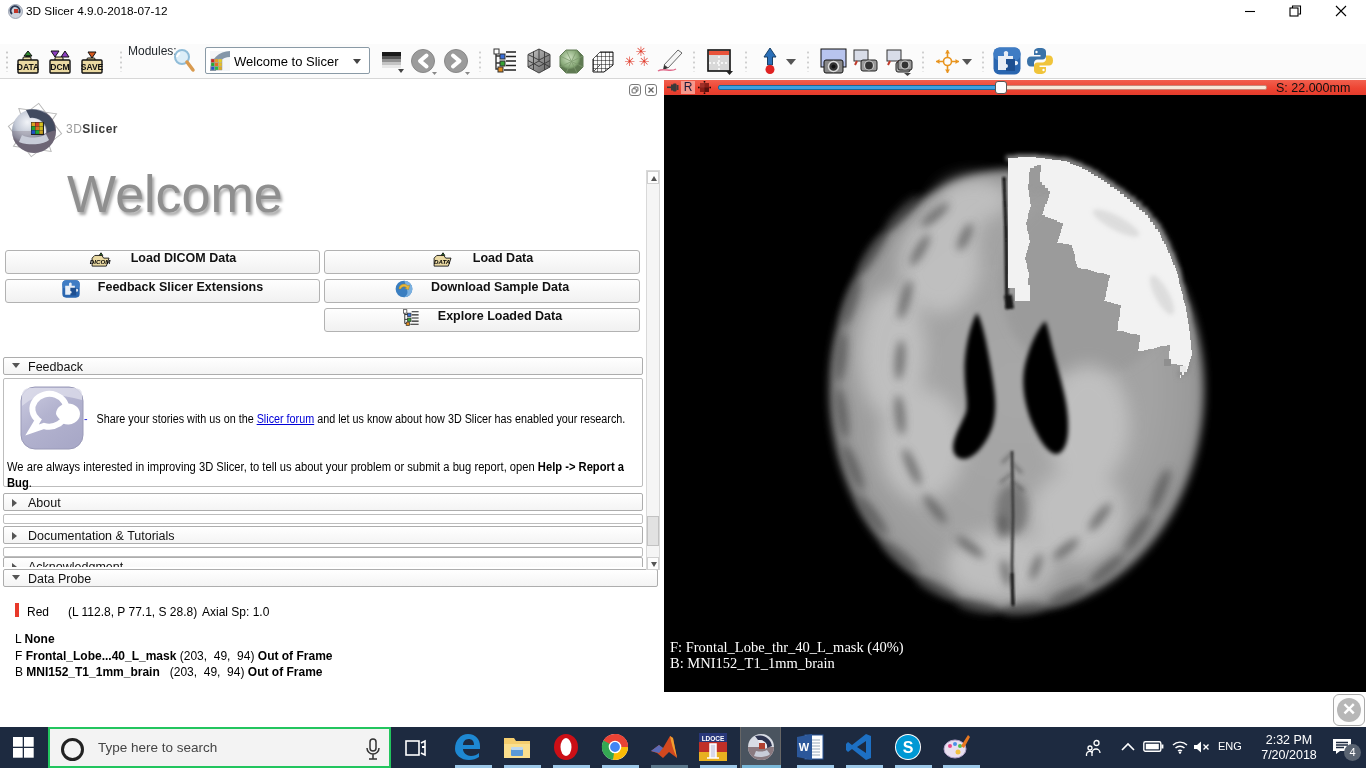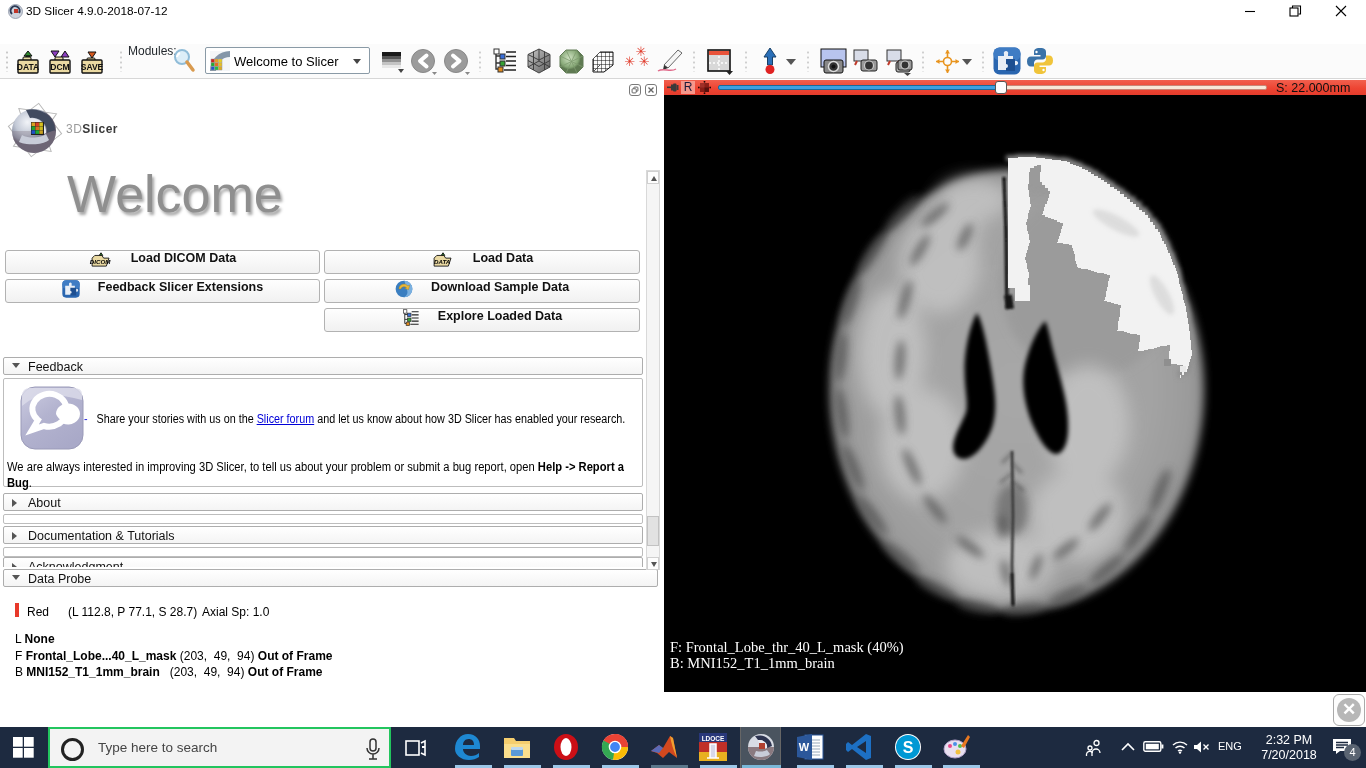--- a/index.html
+++ b/index.html
@@ -386,21 +386,21 @@
           <div class="lab">Acknowledgment</div>
         </div>
     </div>
 
     <div class="abs chdr" style="top:490px;width:655px">
         <div class="tri tri-d"></div>
         <div class="lab">Data Probe</div>
       </div>
     <div class="abs" style="left:15px;top:524px;width:4px;height:14px;background:#e8392a"></div>
     <div class="abs dprow" style="left:27px;top:526px">Red</div>
-    <div class="abs dprow" style="left:68px;top:526px">(L 112.8, P 77.1, S 28.7)</div>
+    <div class="abs dprow" style="left:68px;top:526px">(L 112.8, P 77.1, S 28.8)</div>
     <div class="abs dprow" style="left:202px;top:526px">Axial Sp: 1.0</div>
     <div class="abs dprow" style="left:15px;top:553px">L <b>None</b></div>
     <div class="abs dprow" style="left:15px;top:570px">F <b>Frontal_Lobe...40_L_mask</b> (203,&nbsp; 49,&nbsp; 94) <b>Out of Frame</b></div>
     <div class="abs dprow" style="left:15px;top:586px">B <b>MNI152_T1_1mm_brain</b> &nbsp;&nbsp;(203,&nbsp; 49,&nbsp; 94) <b>Out of Frame</b></div>
     <div class="abs" id="sbar">
       <div class="abs sarrow" style="top:0px">
         <div style="position:absolute;left:2.5px;top:4px;width:0;height:0;border-left:3.5px solid transparent;border-right:3.5px solid transparent;border-bottom:5px solid #555"></div>
       </div>
       <div class="abs" style="left:0;top:345px;width:12px;height:30px;background:#e2e2e2;border:1px solid #c2c2c2"></div>
       <div class="abs sarrow" style="top:386px">

